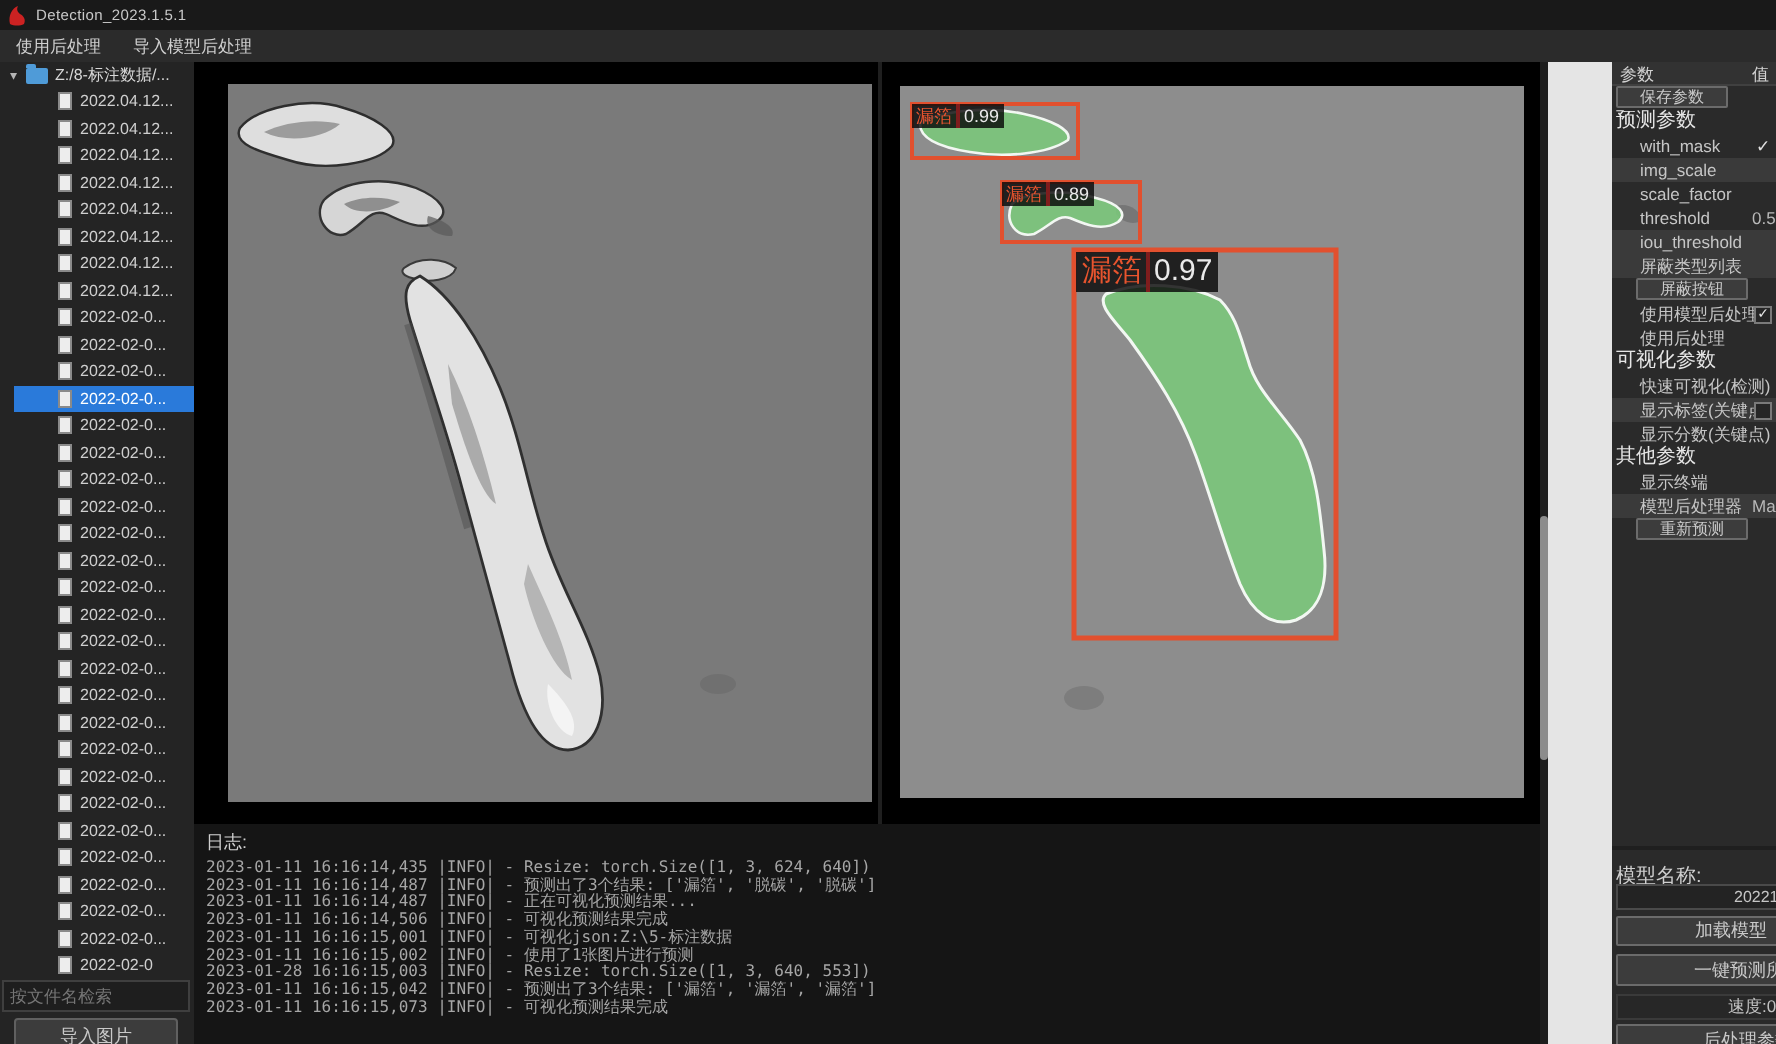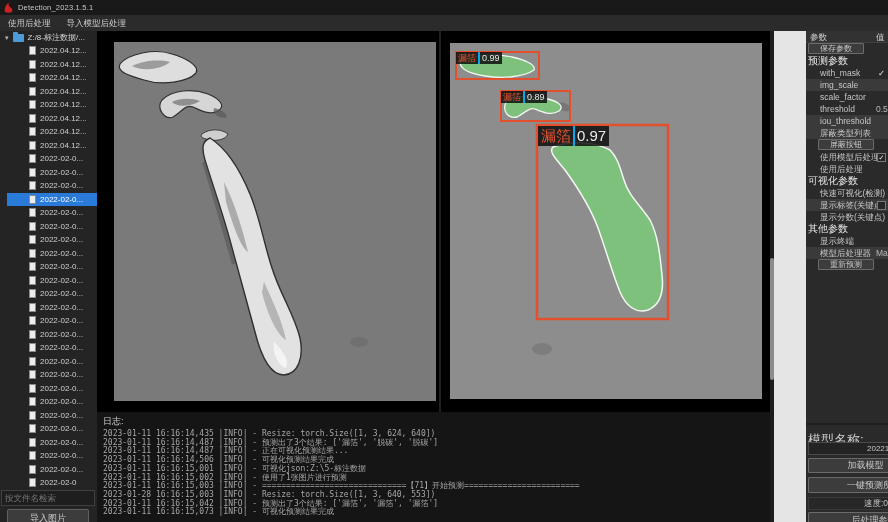--- a/index.html
+++ b/index.html
@@ -40,21 +40,21 @@
   
   .center { position:absolute; left:97px; top:31px; width:673px; height:491px; background:#000; }
   .img-left { position:absolute; left:17px; top:11px; width:322px; height:359px; }
   .img-right { position:absolute; left:353px; top:12px; width:276px; height:356px; }
   .splitter { position:absolute; left:342px; top:0; width:2px; height:381px; background:#1f1f1f; }
   .splitter-cap { position:absolute; left:335px; top:381px; width:16px; height:7px; background:#6e6e6e; border-radius:1px; }
   .det-label { position:absolute; display:inline-flex; align-items:center;
     background:rgba(8,8,8,.82); padding:0 2px; font-size:9px; line-height:12px; white-space:nowrap; }
   .det-label.big { font-size:15px; line-height:20px; padding:0 3px; }
   .det-name { color:#e8542e; }
-  .det-score { color:#e9e9e9; border-left:2px solid #0ea5e9; margin-left:2px; padding-left:2px; }
+  .det-score { color:#e9e9e9; border-left:2px solid #7f1d1d; margin-left:2px; padding-left:2px; }
   
   .log-area { position:absolute; left:0; top:381px; width:673px; height:110px; background:#151515; overflow:hidden; }
   .log-title { margin:3px 0 2px 6px; font-size:9px; color:#d0d0d0; }
   .log-line { margin-left:6px; font-family:"DejaVu Sans Mono", monospace; font-size:8px;
     line-height:8.7px; color:#a6a6a6; white-space:nowrap; }
   
   .right-scroll { position:absolute; left:770px; top:31px; width:4px; height:491px; background:#1d1d1d; }
   .right-scroll .thumb { position:absolute; left:0; top:227px; width:4px; height:122px; background:#8c8c8c; border-radius:2px; }
   .right-panel { position:absolute; left:806px; top:31px; width:114px; height:491px; background:#2a2a2a; }
   .p-header { height:12px; width:140px; position:relative; background:#323232; border-bottom:1px solid #404040;
@@ -67,21 +67,21 @@
   .p-section { height:12px; font-size:10px; font-weight:normal; color:#e6e6e6; padding-left:2px; line-height:12px; white-space:nowrap; }
   .p-value { position:absolute; left:70px; top:1px; color:#b9b9b9; white-space:nowrap; }
   .p-check { color:#e0e0e0; left:72px; }
   .p-checkbox { position:absolute; width:9px; height:9px; top:2px; left:71px; background:#262626;
     border:1px solid #7a7a7a; font-size:7px; line-height:8px; text-align:center; color:#e8e8e8; }
   .p-btnrow { height:12px; position:relative; }
   .p-btn { position:absolute; left:2px; top:0; width:56px; height:11px; background:#3c3c3c;
     border:1px solid #6b6b6b; border-radius:1px; font-size:8px; color:#c9c9c9; text-align:center; line-height:9px; }
   .p-btn.ind { left:12px; }
   .model-divider { position:absolute; left:0; top:392px; width:114px; height:2px; background:#1f1f1f; }
-  .model-name-label { position:absolute; left:2px; top:400px; font-size:13px; color:#cfcfcf; }
+  .model-name-label { position:absolute; left:2px; top:400px; font-size:10px; color:#cfcfcf; }
   .model-name-field { position:absolute; left:2px; top:411px; width:150px; height:13px; background:#232323;
     border:1px solid #4a4a4a; font-size:8px; color:#c6c6c6; line-height:11px; padding-left:58px; white-space:nowrap; }
   .big-btn { position:absolute; left:2px; background:#3c3c3c; border:1px solid #6b6b6b; border-radius:1px;
     color:#c9c9c9; font-size:9px; text-align:center; }
   .load-btn { top:427px; width:115px; height:15px; line-height:13px; }
   .predict-all-btn { top:446px; width:150px; height:16px; line-height:14px; }
   .progress-text { position:absolute; left:2px; top:466px; width:150px; height:13px; background:#272727;
     border:1px solid #3a3a3a; font-size:8.5px; color:#c2c2c2; padding-left:55px; line-height:11px; white-space:nowrap; }
   .bottom-btn { top:481px; width:150px; height:16px; line-height:14px; }
 </style>
@@ -302,21 +302,20 @@
 
     <div class="log-area">
       <div class="log-title">日志:</div>
       <div>
           <div class="log-line">2023-01-11 16:16:14,435 |INFO| - Resize: torch.Size([1, 3, 624, 640])</div>
           <div class="log-line">2023-01-11 16:16:14,487 |INFO| - 预测出了3个结果: ['漏箔', '脱碳', '脱碳']</div>
           <div class="log-line">2023-01-11 16:16:14,487 |INFO| - 正在可视化预测结果...</div>
           <div class="log-line">2023-01-11 16:16:14,506 |INFO| - 可视化预测结果完成</div>
           <div class="log-line">2023-01-11 16:16:15,001 |INFO| - 可视化json:Z:\5-标注数据</div>
           <div class="log-line">2023-01-11 16:16:15,002 |INFO| - 使用了1张图片进行预测</div>
-          <div class="log-line">2023-01-11 16:16:15,003 |INFO| - ==============================【71】开始预测========================</div>
           <div class="log-line">2023-01-28 16:16:15,003 |INFO| - Resize: torch.Size([1, 3, 640, 553])</div>
           <div class="log-line">2023-01-11 16:16:15,042 |INFO| - 预测出了3个结果: ['漏箔', '漏箔', '漏箔']</div>
           <div class="log-line">2023-01-11 16:16:15,073 |INFO| - 可视化预测结果完成</div>
         </div>
     </div>
   </div>
 
   <div class="right-scroll">
     <div class="thumb"></div>
   </div>

